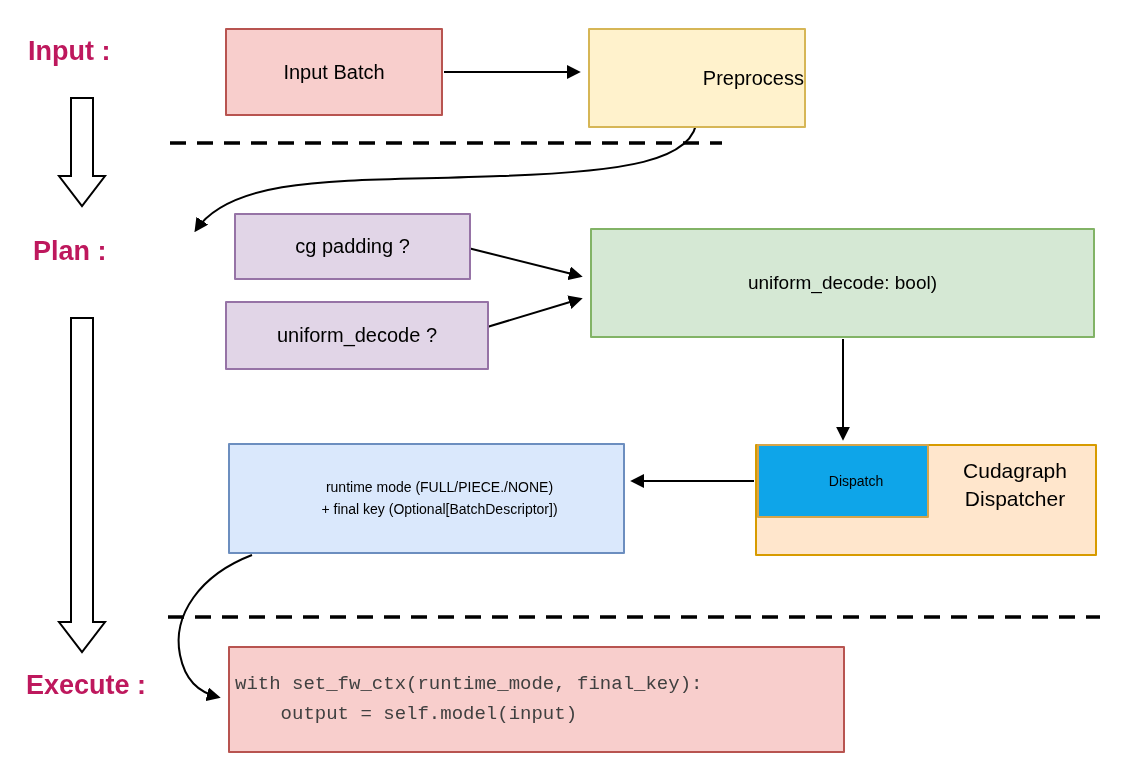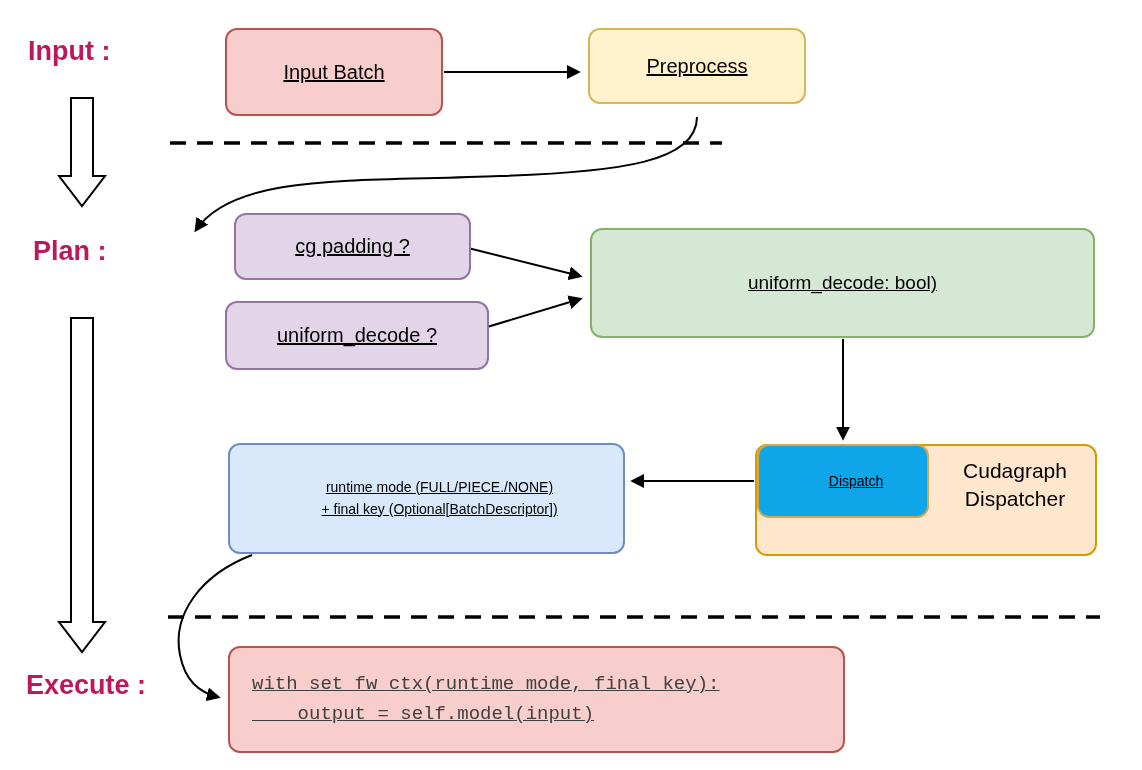--- a/index.html
+++ b/index.html
@@ -16,29 +16,28 @@
   .stage-label {
     position: absolute;
     font-weight: 700;
     font-size: 27px;
     color: #be185d;
     white-space: nowrap;
   }
   .node {
     position: absolute;
     border: 2px solid #000;
-    border-radius: 12px;
+    border-radius: 1px;
     display: flex;
     flex-direction: column;
     align-items: center;
     justify-content: center;
     text-align: center;
     color: #000000;
     line-height: 1.35;
-    text-decoration: underline;
   }
   .red    { background: #f8cecc; border-color: #b85450; }
   .yellow { background: #fff2cc; border-color: #d6b656; }
   .purple { background: #e1d5e7; border-color: #9673a6; }
   .green  { background: #d5e8d4; border-color: #82b366; }
   .blue   { background: #dae8fc; border-color: #6c8ebf; }
   .orange-outer { background: #ffe6cc; border-color: #d79b00; }
   .orange-inner { background: #0ea5e9; border-color: #d6a54a; }
   .fs20 { font-size: 20px; }
   .fs19 { font-size: 19px; }
@@ -50,21 +49,21 @@
     justify-content: center;
     text-align: center;
     font-size: 21px;
     color: #000;
     line-height: 1.35;
   }
   .code-box {
     align-items: flex-start;
     justify-content: center;
     text-align: left;
-    padding-left: 22px;
+    padding-left: 5px;
     font-family: "Liberation Mono", "DejaVu Sans Mono", monospace;
     font-size: 19px;
     color: #404040;
     line-height: 1.55;
   }
   .code-line { white-space: pre; }
 </style>
 </head>
 <body>
 
@@ -92,21 +91,21 @@
     <path d="M252 555 C200 575, 172 615, 180 655 C185 680, 198 692, 218 697" fill="none" stroke="#000" stroke-width="2" marker-end="url(#arrow)"></path>
   </svg>
 
   <div class="stage-label" style="left:28px; top:36px;">Input :</div>
   <div class="stage-label" style="left:33px; top:236px;">Plan :</div>
   <div class="stage-label" style="left:26px; top:670px;">Execute :</div>
 
   <div class="node red fs20" style="left:225px; top:28px; width:218px; height:88px;">
     <span>Input Batch</span>
   </div>
-  <div class="node yellow fs20" style="left:588px; top:28px; width:218px; height:76px;">
+  <div class="node yellow fs20" style="left:588px; top:28px; width:218px; height:100px;align-items:flex-end;">
     <span>Preprocess</span>
   </div>
 
   <div class="node purple fs20" style="left:234px; top:213px; width:237px; height:67px;">
     <span>cg padding ?</span>
   </div>
   <div class="node purple fs20" style="left:225px; top:301px; width:264px; height:69px;">
     <span>uniform_decode ?</span>
   </div>
 

